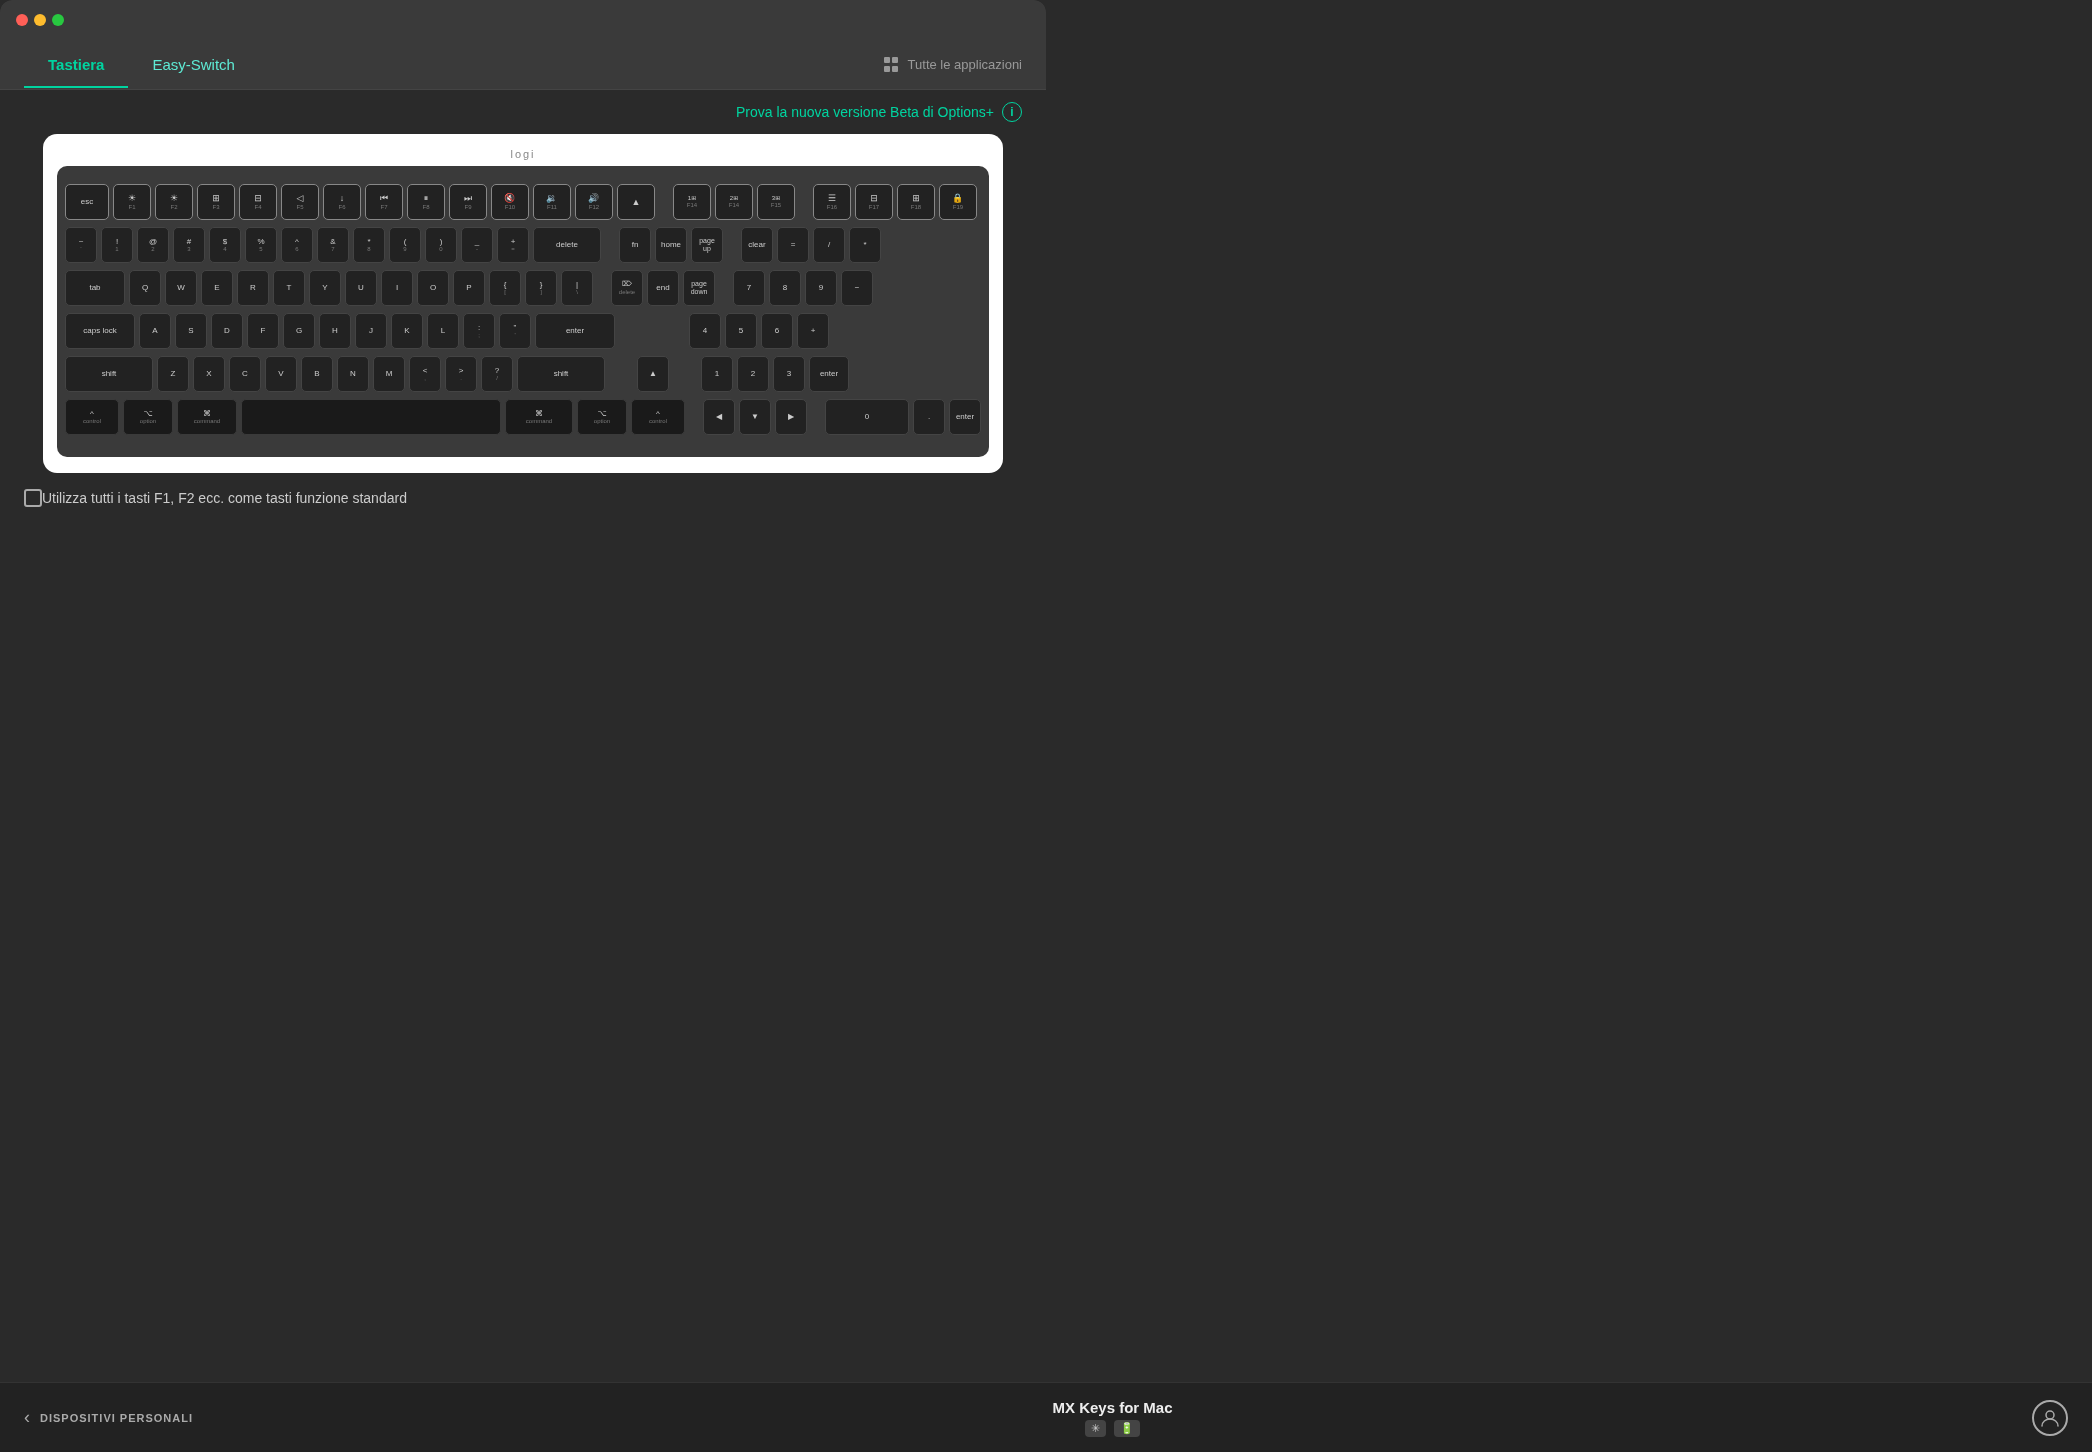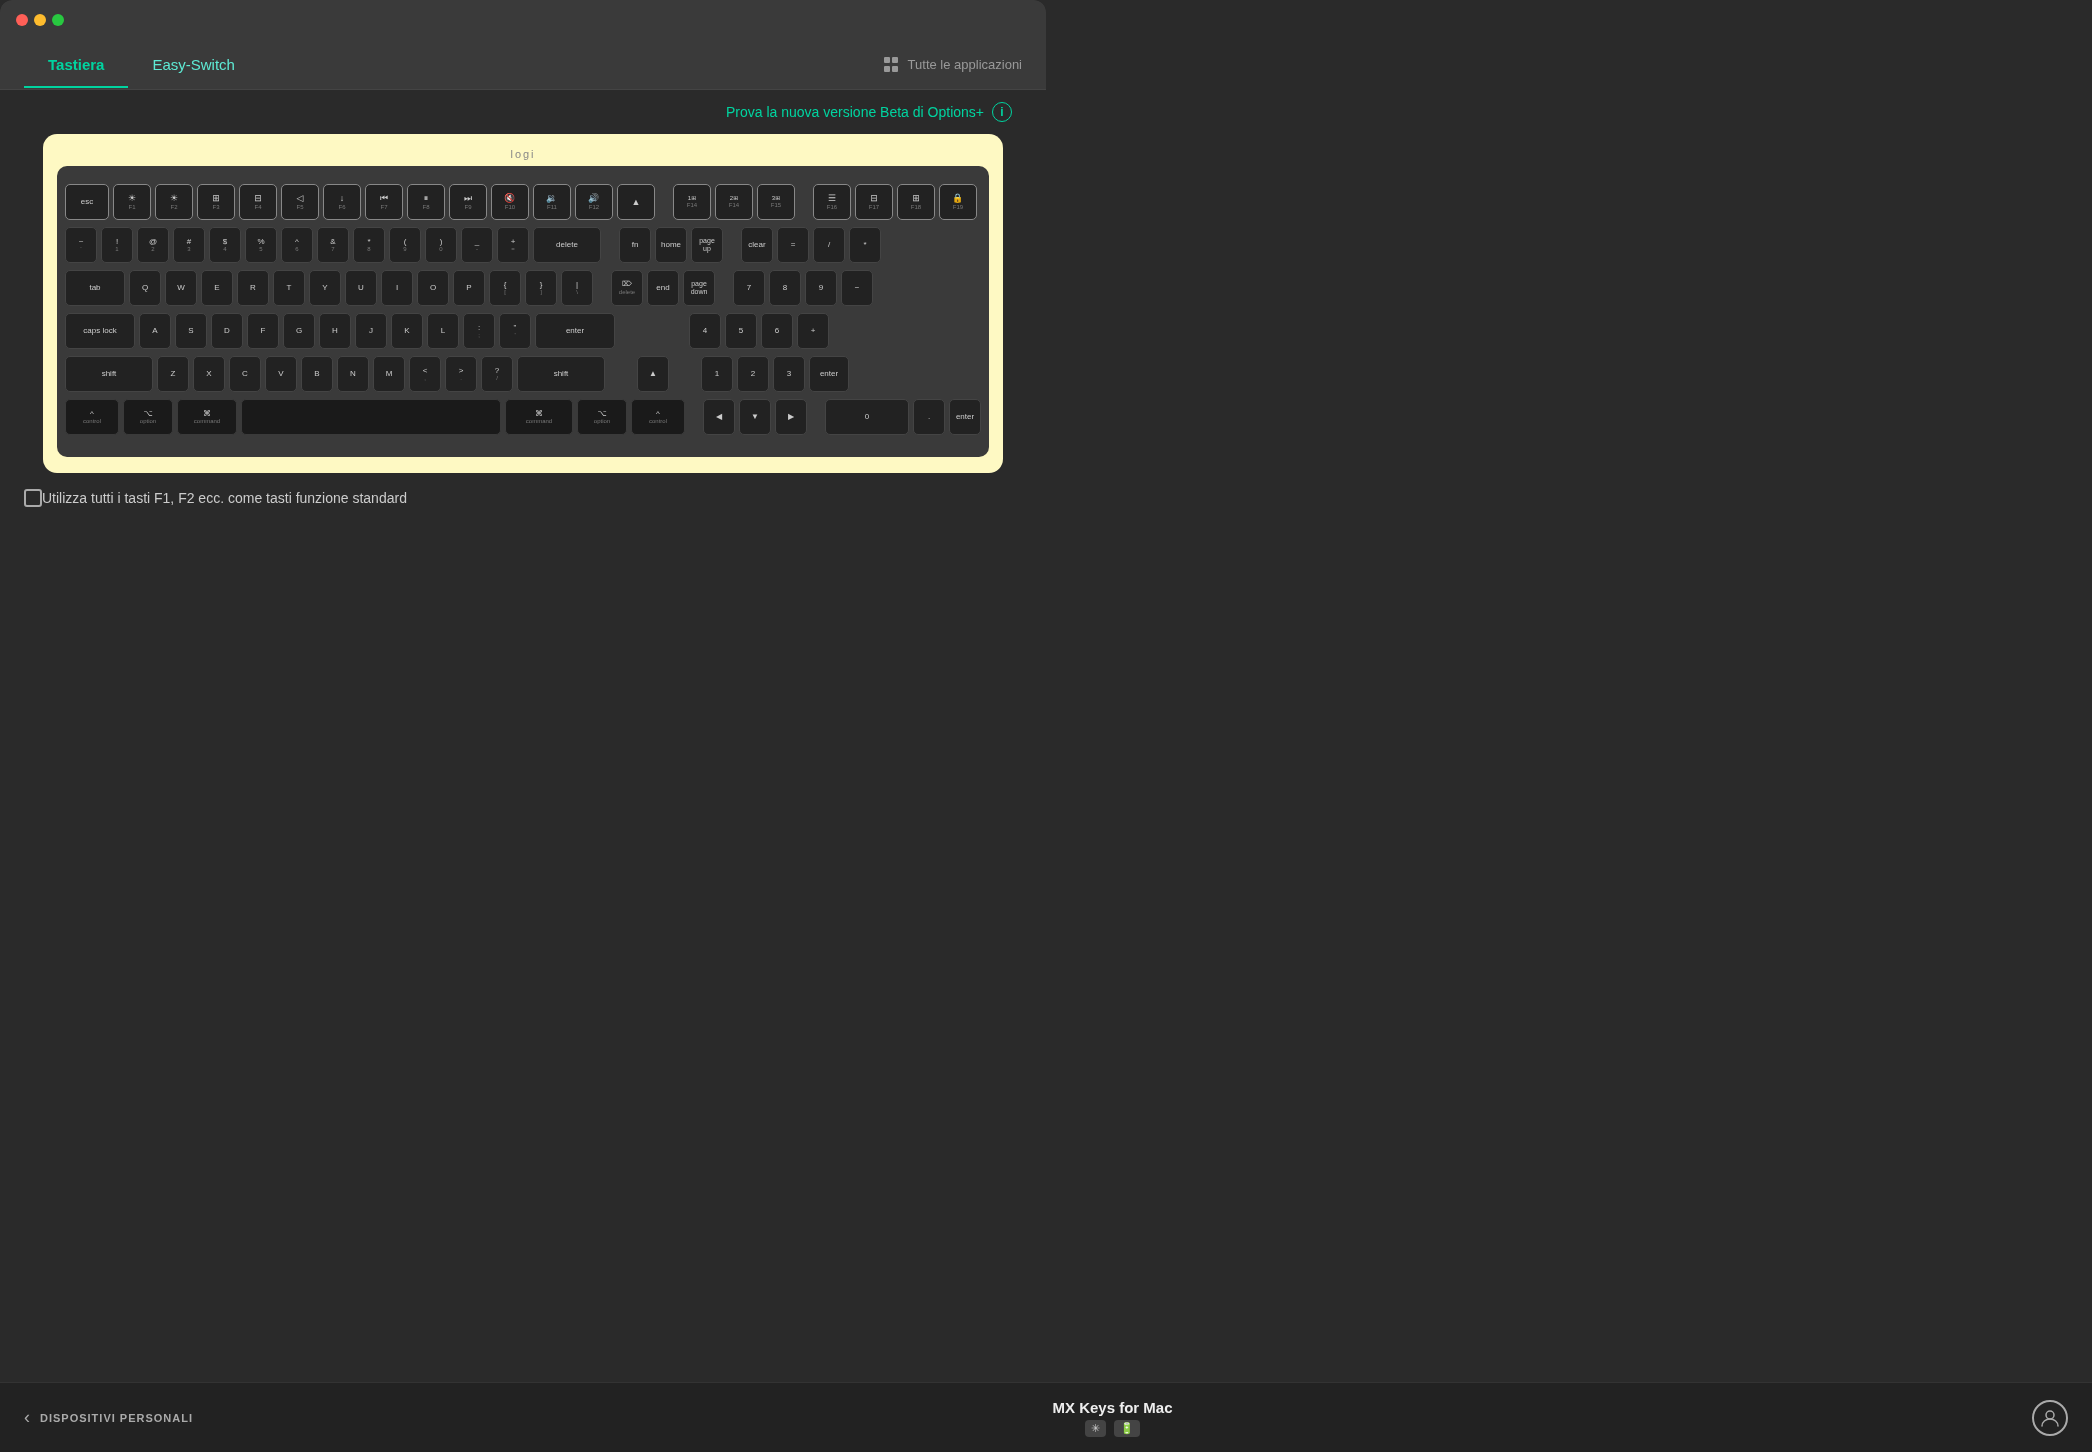--- a/index.html
+++ b/index.html
@@ -85,21 +85,21 @@
       height: 6px;
       background: #999;
       border-radius: 1px;
     }
 
     
     .beta-banner {
       display: flex;
       align-items: center;
       justify-content: flex-end;
-      padding: 12px 34px;
+      padding: 12px 24px;
       gap: 8px;
     }
     .beta-text {
       color: #00d4a0;
       font-size: 14px;
     }
     .info-circle {
       width: 20px;
       height: 20px;
       border-radius: 50%;
@@ -114,21 +114,21 @@
     }
 
     
     .keyboard-area {
       display: flex;
       justify-content: center;
       padding: 0 20px;
     }
 
     .keyboard {
-      background: #fef9c3;
+      background: #ffffff;
       border-radius: 14px;
       padding: 14px 14px 16px;
       width: 960px;
       position: relative;
     }
     .logi-label {
       text-align: center;
       color: #888;
       font-size: 11px;
       margin-bottom: 6px;

